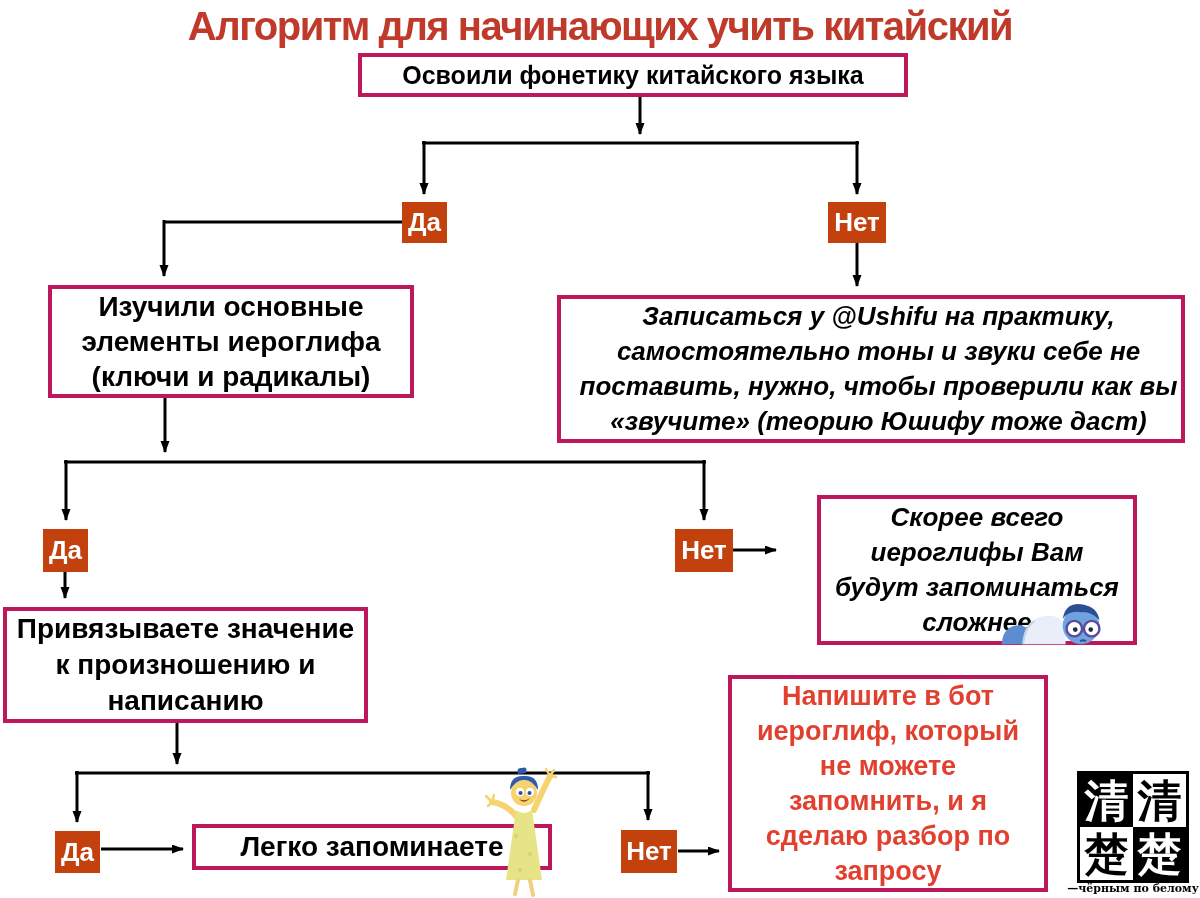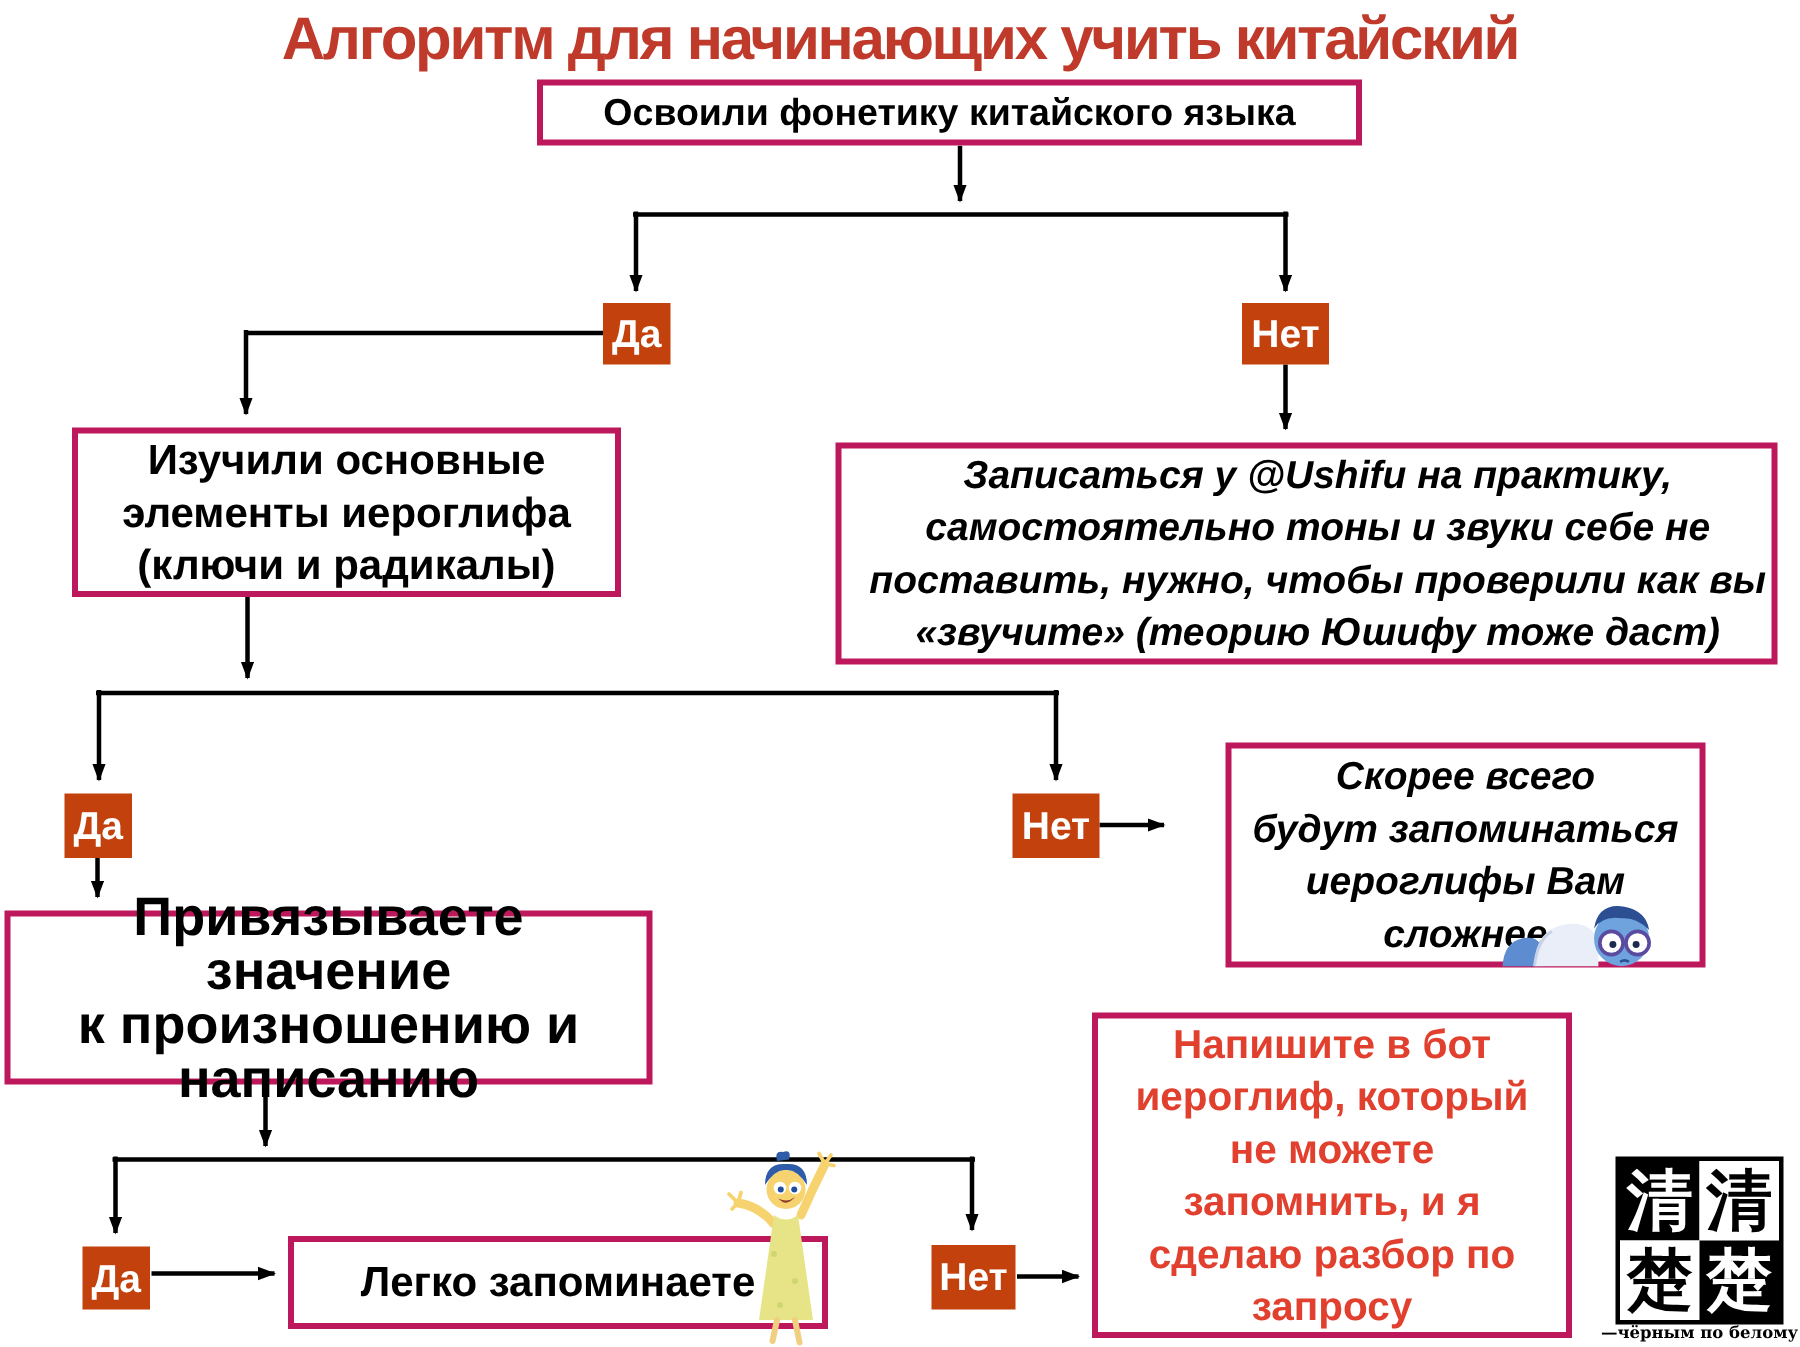--- a/index.html
+++ b/index.html
@@ -21,22 +21,22 @@
   .italic{font-style:italic;}
   .tag{
     position:absolute;background:#c2410c;color:#fff;font-weight:bold;
     display:flex;align-items:center;justify-content:center;box-sizing:border-box;
     z-index:3;font-size:26px;
   }
   #node-start   {left:358px;top:53px;width:550px;height:44px;font-size:25px;}
   #node-radicals{left:8px;top:285px;width:366px;height:113px;font-size:28px;line-height:35px;margin-left:40px;}
   #node-ushifu  {left:557px;top:295px;width:628px;height:148px;font-size:26px;line-height:35px;padding-left:15px;}
   #node-harder  {left:785px;top:495px;width:320px;height:150px;font-size:26px;line-height:35px;margin-left:32px;}
-  #node-meaning {left:3px;top:607px;width:432px;height:116px;font-size:36px;line-height:36px;}
-  #node-easy    {left:192px;top:824px;width:360px;height:62px;font-size:28px;}
+  #node-meaning {left:3px;top:607px;width:365px;height:116px;font-size:28px;line-height:36px;}
+  #node-easy    {left:192px;top:824px;width:360px;height:46px;font-size:28px;}
   #node-bot     {left:728px;top:675px;width:320px;height:217px;font-size:27px;line-height:35px;color:#e2402f;}
   #tag-yes-1{left:402px;top:202px;width:45px;height:41px;}
   #tag-no-1 {left:828px;top:202px;width:58px;height:41px;}
   #tag-yes-2{left:43px;top:529px;width:45px;height:43px;}
   #tag-no-2 {left:675px;top:529px;width:58px;height:43px;}
   #tag-yes-3{left:55px;top:831px;width:45px;height:42px;}
   #tag-no-3 {left:621px;top:830px;width:56px;height:43px;}
   #joy-figure{position:absolute;left:478px;top:766px;width:86px;height:132px;z-index:4;}
   #sadness-figure{position:absolute;left:998px;top:588px;width:110px;height:60px;z-index:4;}
   #logo{
@@ -105,22 +105,22 @@
   <div class="ln">самостоятельно тоны и звуки себе не</div>
   <div class="ln">поставить, нужно, чтобы проверили как вы</div>
   <div class="ln">«звучите» (теорию Юшифу тоже даст)</div>
 </div>
 
 <div class="tag" id="tag-yes-2">Да</div>
 <div class="tag" id="tag-no-2">Нет</div>
 
 <div class="box italic" id="node-harder">
   <div class="ln">Скорее всего</div>
+  <div class="ln">иероглифы Вам</div>
   <div class="ln">будут запоминаться</div>
-  <div class="ln">иероглифы Вам</div>
   <div class="ln">сложнее</div>
 </div>
 
 <div class="box" id="node-meaning">
   <div class="ln">Привязываете значение</div>
   <div class="ln">к произношению и</div>
   <div class="ln">написанию</div>
 </div>
 
 <div class="tag" id="tag-yes-3">Да</div>

